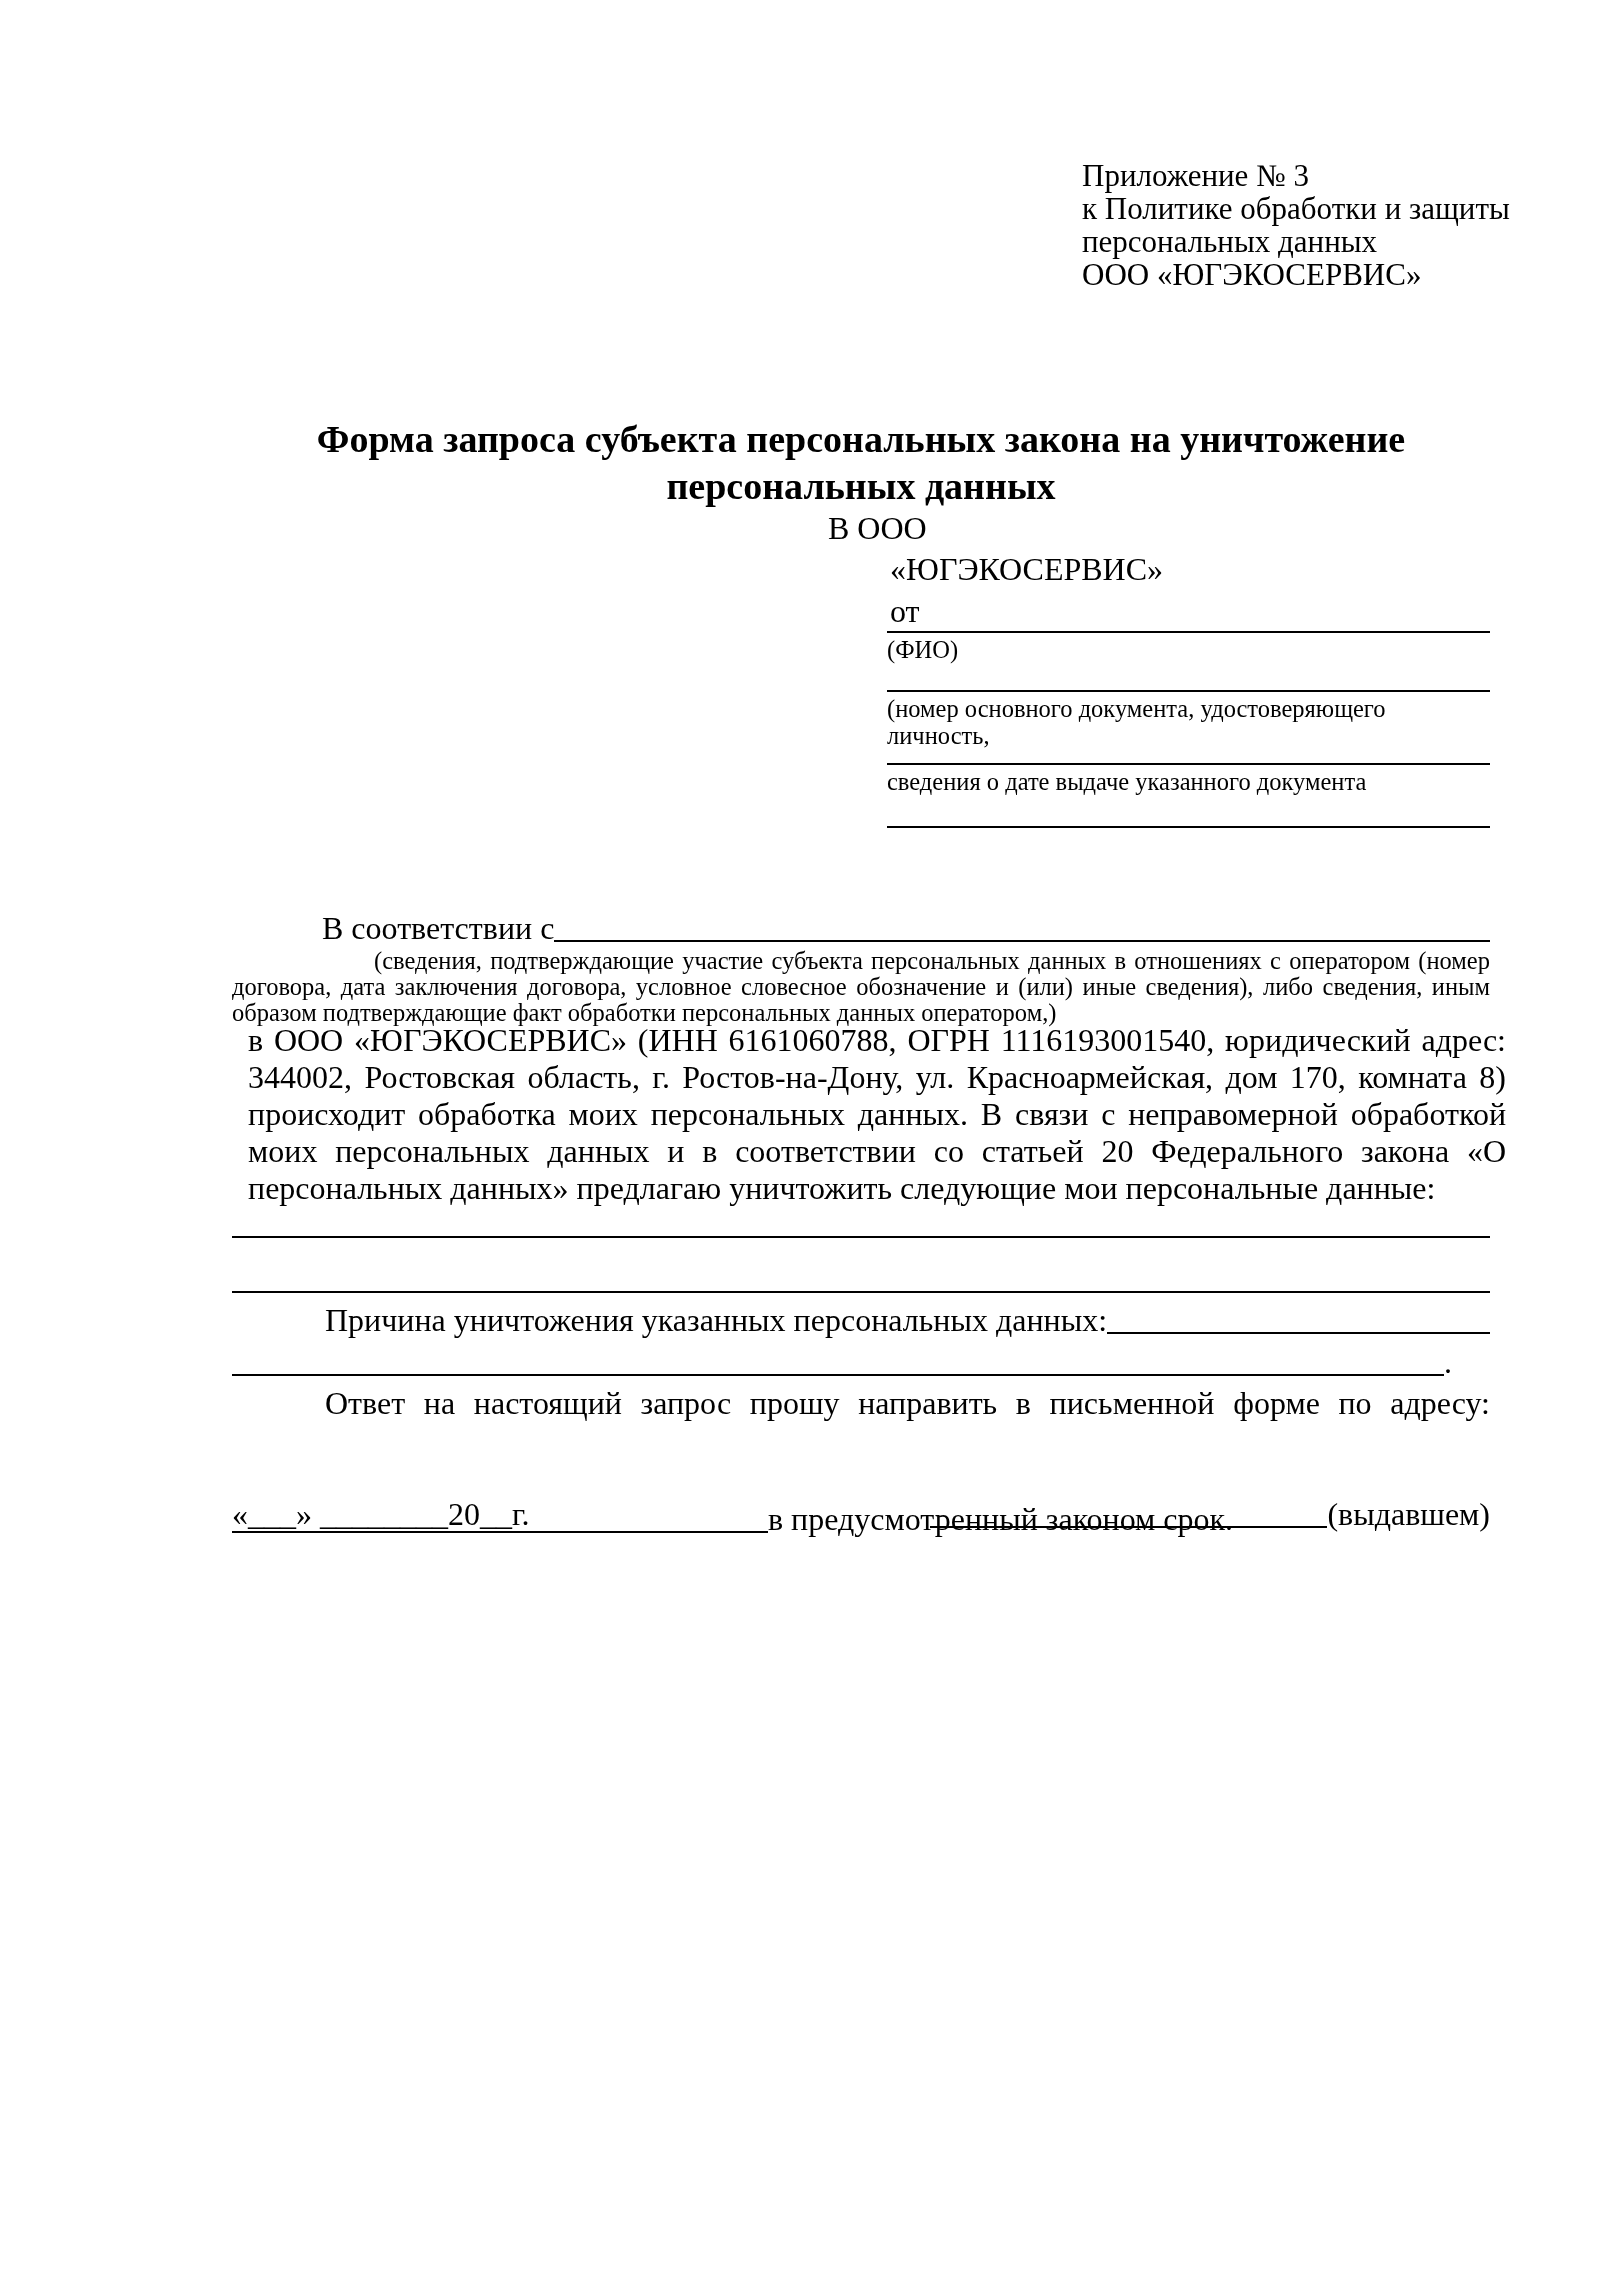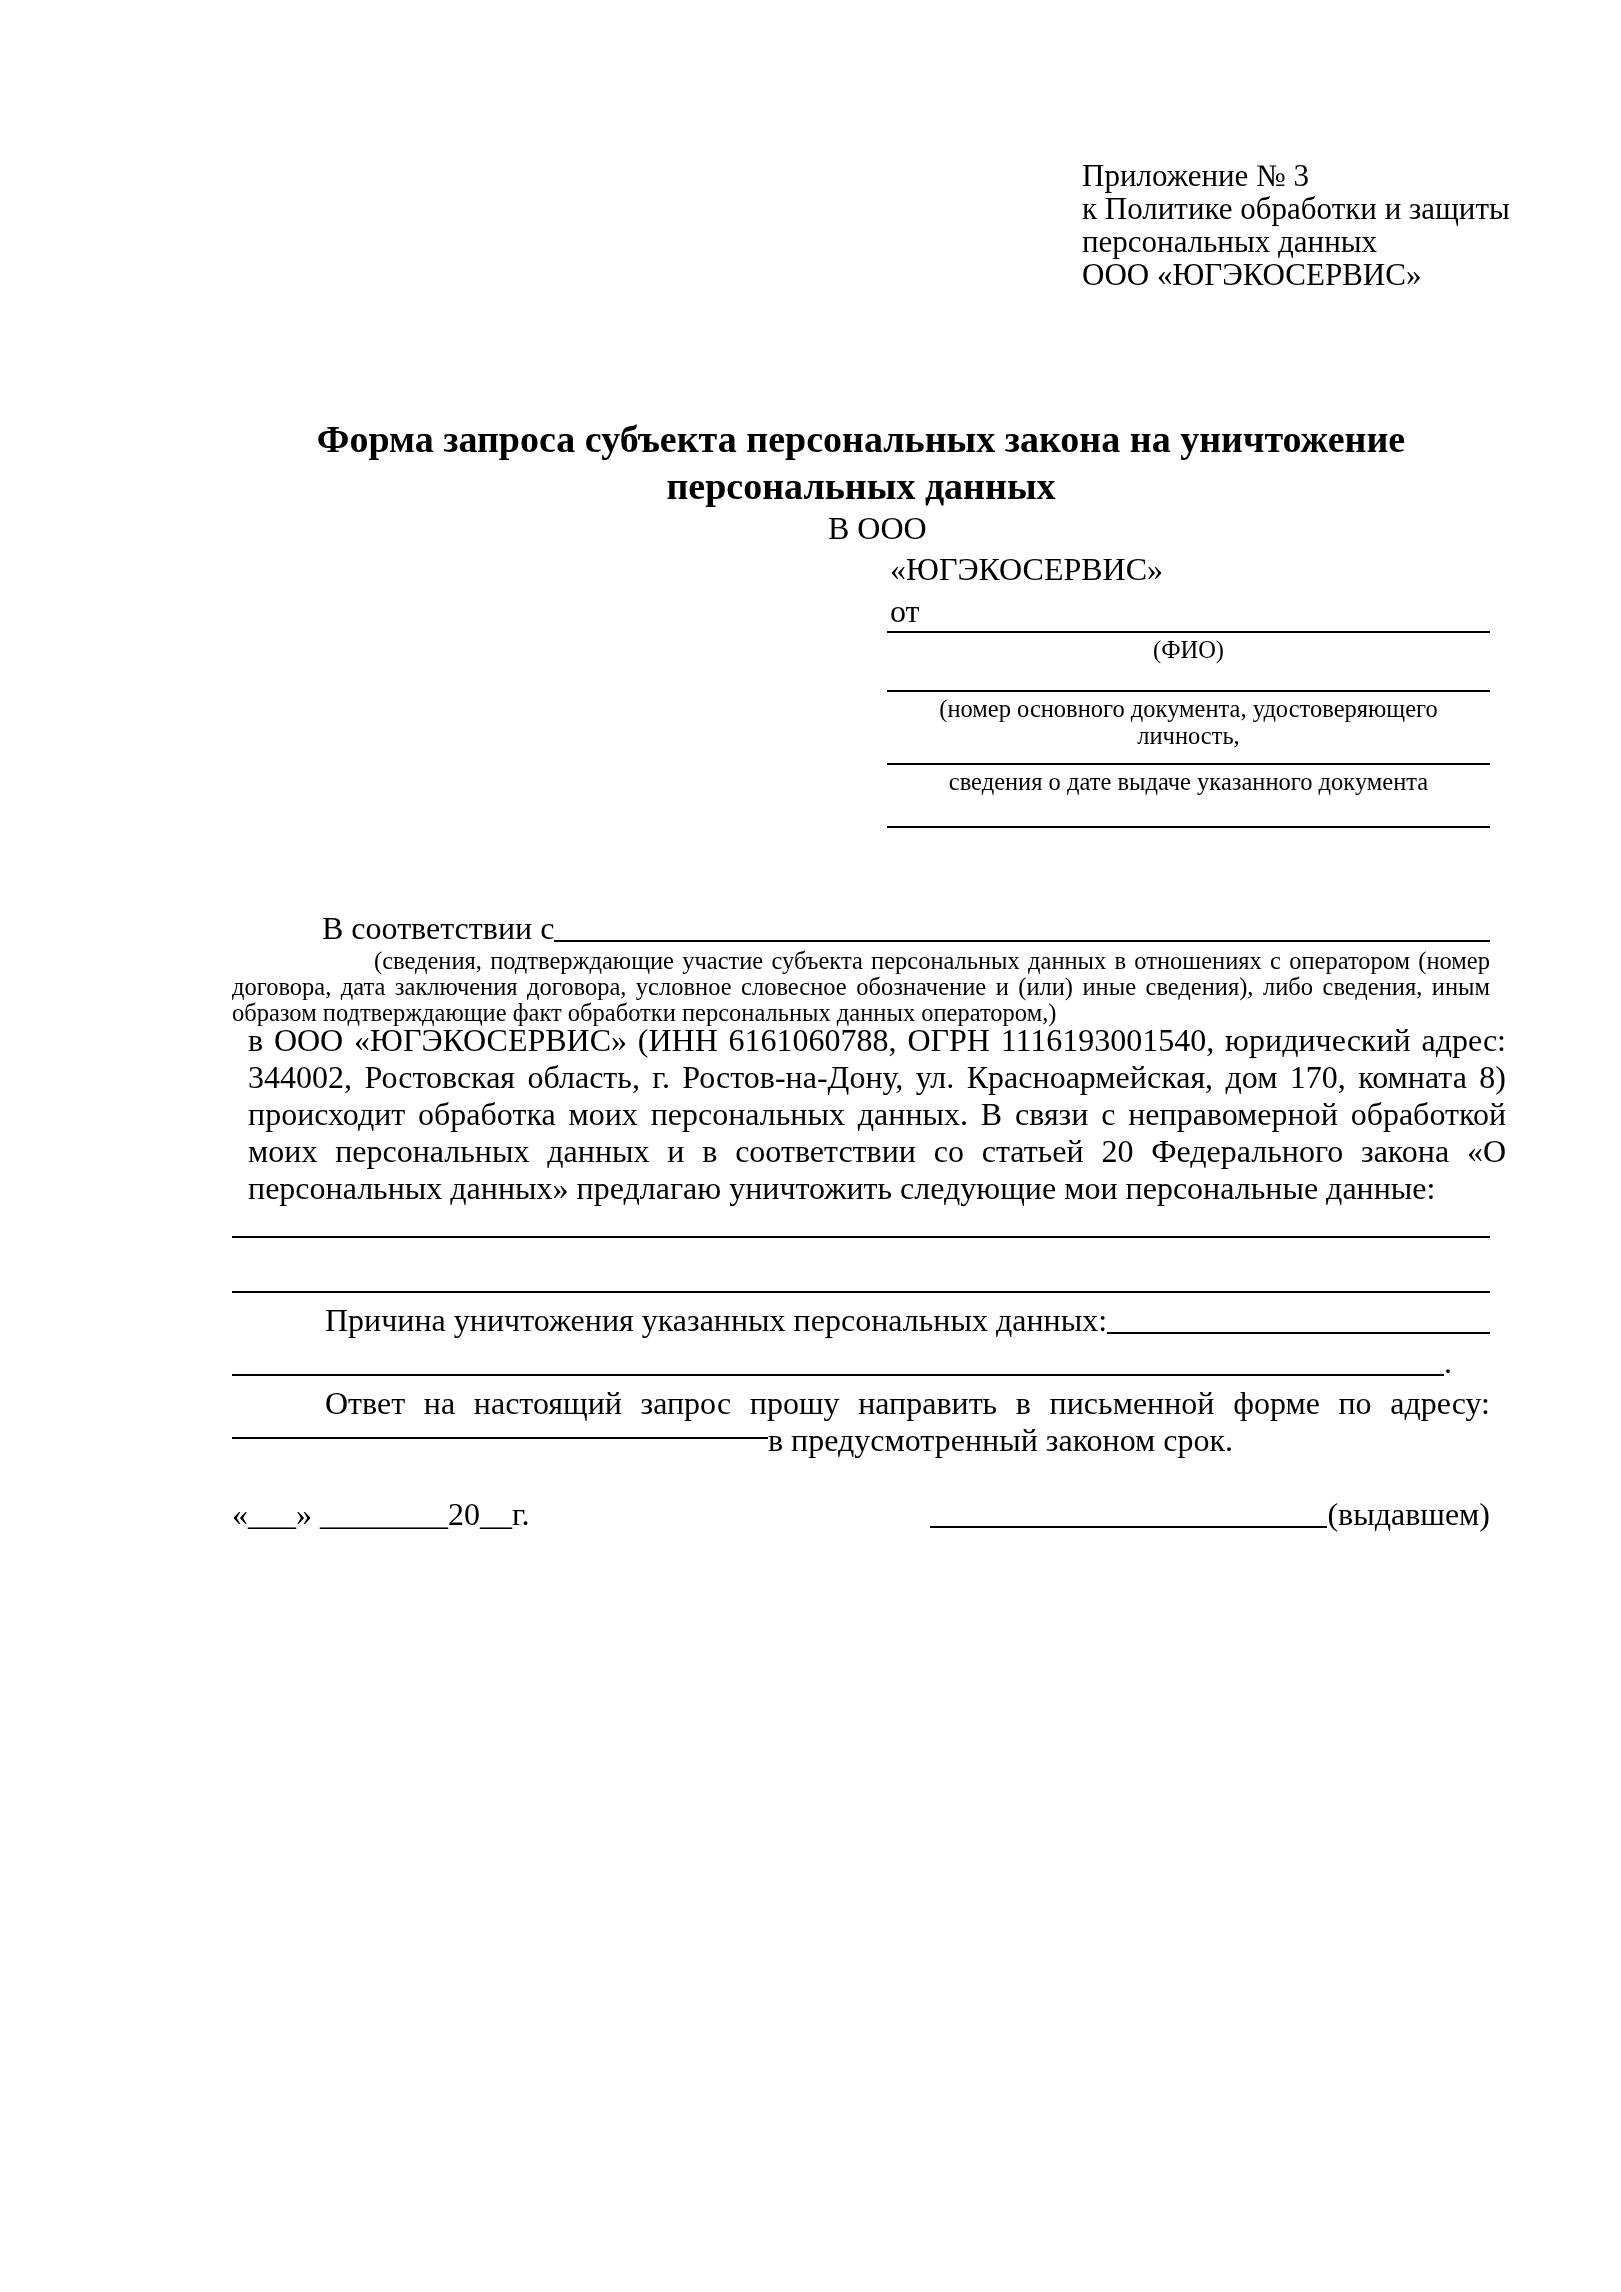--- a/index.html
+++ b/index.html
@@ -40,21 +40,21 @@
   .field-group { position: absolute; left: 887px; width: 603px; }
   .fg1 { top: 588px; }
   .fg2 { top: 647px; }
   .fg3 { top: 720px; }
   .fg4 { top: 783px; }
   .blank-line { height: 27.4px; border-bottom: 2.9px solid #000; }
   .field-caption {
     font-size: 24.5px;
     line-height: 26.5px;
     padding-top: 3.9px;
-    text-align: center;
+    text-align: left;
   }
 
   .fill-row {
     position: absolute;
     display: flex;
     align-items: flex-end;
     font-size: 32px;
     line-height: 37px;
   }
   .fill-row .nowrap { white-space: nowrap; }
@@ -95,21 +95,21 @@
     position: absolute;
     left: 232px;
     top: 1369px;
     width: 1258px;
     font-size: 32px;
     line-height: 37px;
     text-align: justify;
     text-align-last: justify;
     text-indent: 93px;
   }
-  .response-cont-row { left: 232px; top: 1406px; width: 1258px; align-items: center; }
+  .response-cont-row { left: 232px; top: 1485px; width: 1258px; }
   .line-fixed { width: 536px; flex: 0 0 536px; border-bottom: 2.9px solid #000; margin-bottom: 4.9px; }
 
   .footer-row {
     position: absolute;
     left: 232px;
     top: 1480px;
     width: 1258px;
     display: flex;
     justify-content: space-between;
     font-size: 32px;

